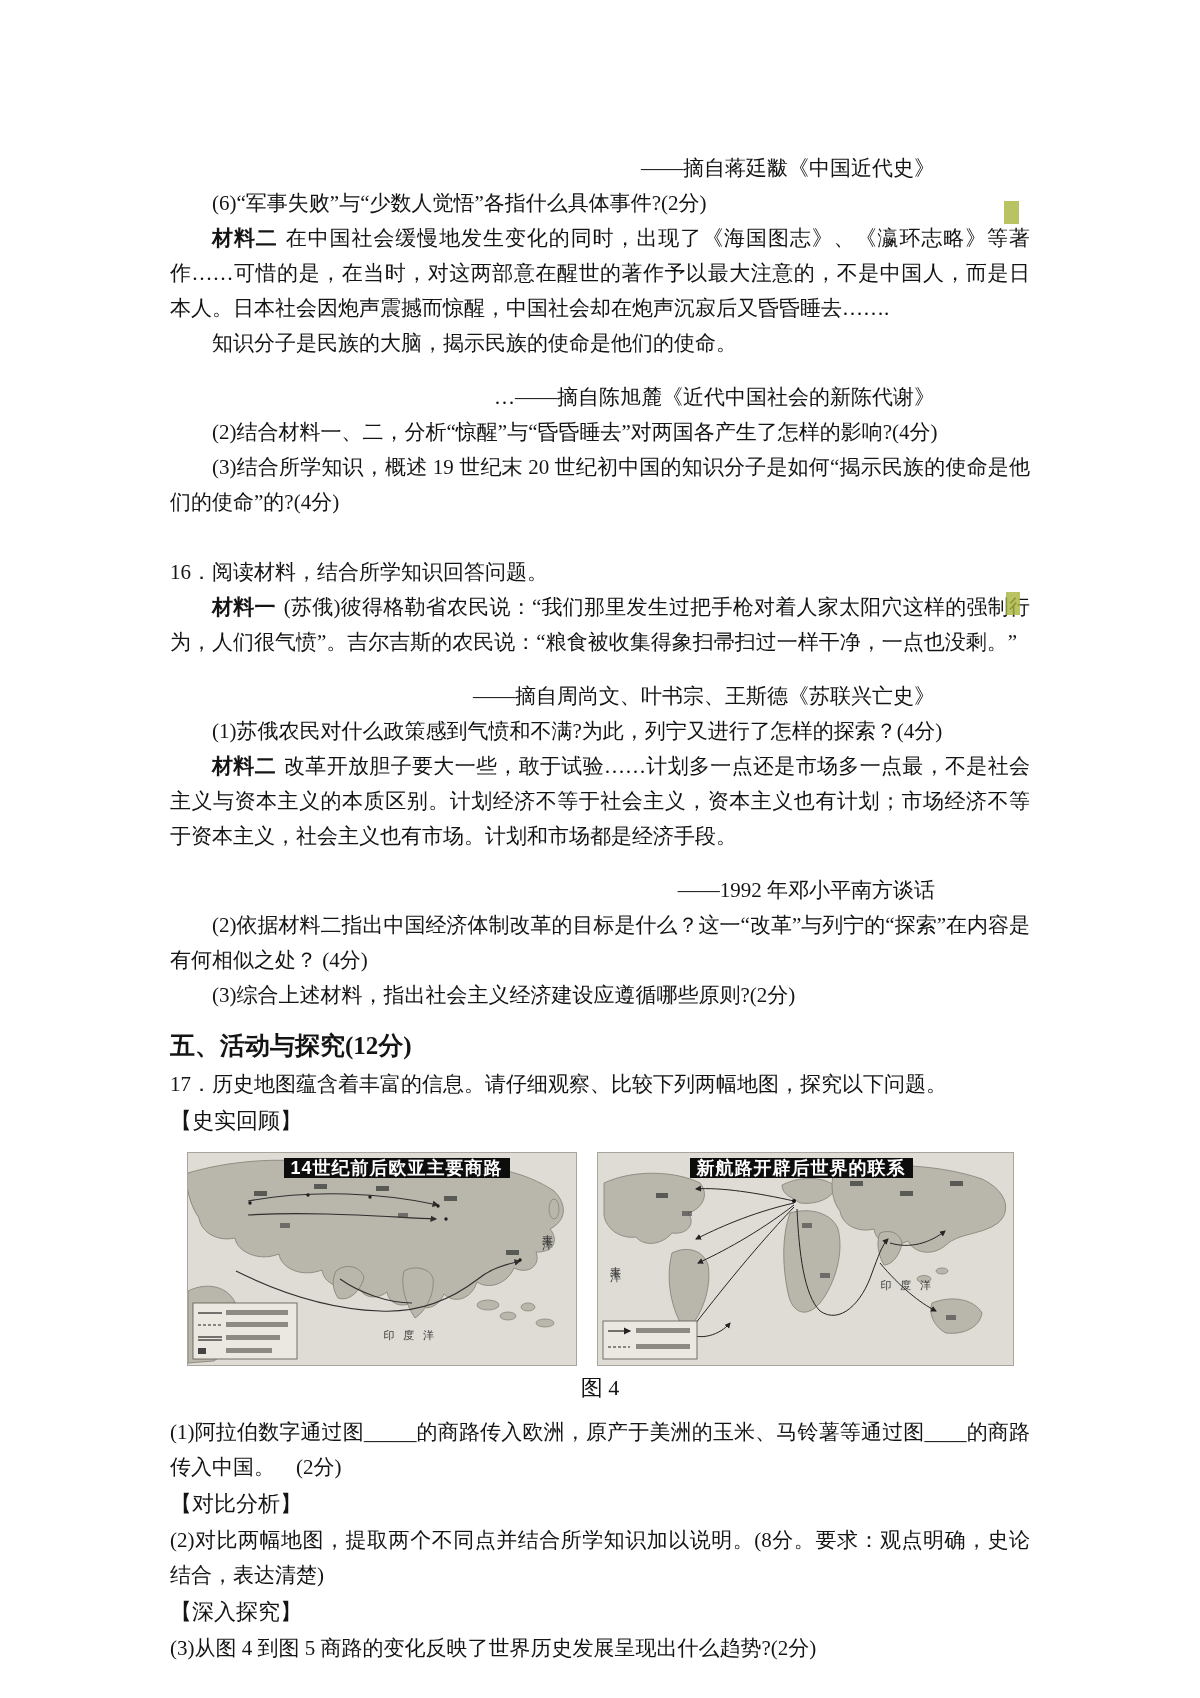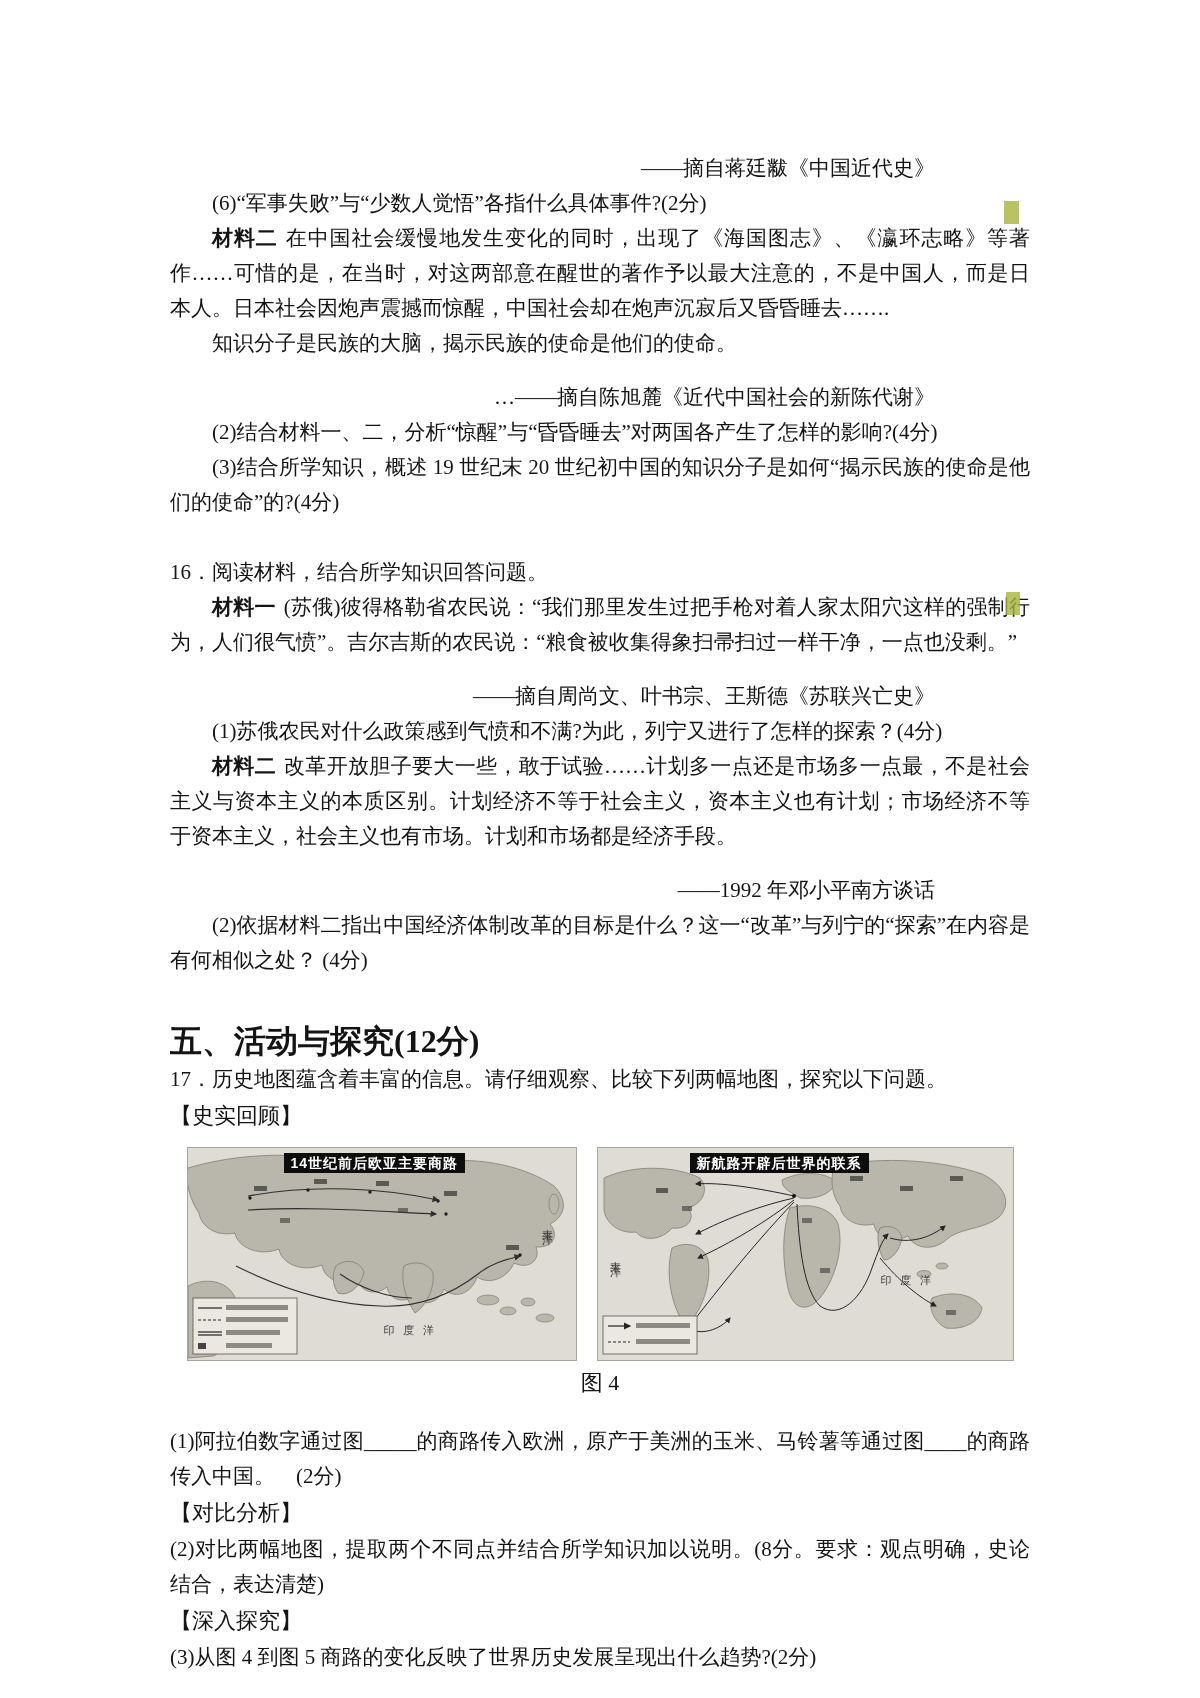--- a/index.html
+++ b/index.html
@@ -14,42 +14,42 @@
     font-size:21px;
     line-height:35px;
     padding:132px 170px 60px 170px;
   }
   p{margin:0;}
   .para{text-align:justify;}
   .indent{text-indent:2em;}
   .attribution{text-align:right;padding-right:95px;margin-top:19px;}
   .mat-label{font-weight:bold;margin-right:8px;}
   .gap{height:35px;}
-  .section-heading{font-weight:bold;font-size:32px;line-height:42px;margin-top:42px;}
+  .section-heading{font-weight:bold;font-size:25px;line-height:42px;margin-top:12px;}
   .bracket-heading{font-weight:normal;font-size:22px;line-height:38px;}
   .maps-row{display:flex;justify-content:center;gap:20px;margin:12px 0 4px 0;}
   .map{position:relative;height:212px;border:1px solid #a8a59c;background:#dedcd5;overflow:hidden;}
   .map.map4{width:388px;}
   .map.map5{width:415px;}
   .map svg{position:absolute;left:0;top:0;}
   .map-title{
     position:absolute;background:#0d0d0d;color:#ffffff;
-    font-size:14px;font-weight:bold;letter-spacing:1px;
+    font-size:18px;font-weight:bold;letter-spacing:1px;
     padding:2px 7px;line-height:16px;white-space:nowrap;
     font-family:"Liberation Sans","DejaVu Sans",sans-serif;
   }
   .map4 .map-title{top:5px;left:96px;}
   .map5 .map-title{top:5px;left:92px;}
   .ocean{position:absolute;font-size:11px;color:#3d3d3d;letter-spacing:3px;line-height:12px;}
   .vertical{writing-mode:vertical-rl;}
   .map4 .ocean-1{left:354px;top:72px;}
   .map4 .ocean-2{left:196px;top:176px;}
   .map5 .ocean-1{left:12px;top:104px;}
   .map5 .ocean-2{left:283px;top:126px;}
-  .captions-row{display:flex;justify-content:center;margin-bottom:24px;}
+  .captions-row{display:flex;justify-content:center;margin-bottom:10px;}
   .caption{text-align:center;font-size:22px;}
   .caption.c4{width:388px;}
   .caption.c5{width:415px;}
   .hl{position:absolute;background:#a9b43c;opacity:0.8;}
   .hl1{left:1004px;top:201px;width:15px;height:23px;}
   .hl2{left:1006px;top:592px;width:14px;height:23px;}
 </style>
 </head>
 <body>
 
@@ -76,20 +76,21 @@
 
   <p class="attribution">——摘自周尚文、叶书宗、王斯德《苏联兴亡史》</p>
 
   <p class="para indent">(1)苏俄农民对什么政策感到气愤和不满?为此，列宁又进行了怎样的探索？(4分)</p>
 
   <p class="para indent"><span class="mat-label">材料二</span><span>改革开放胆子要大一些，敢于试验……计划多一点还是市场多一点最，不是社会主义与资本主义的本质区别。计划经济不等于社会主义，资本主义也有计划；市场经济不等于资本主义，社会主义也有市场。计划和市场都是经济手段。</span></p>
 
   <p class="attribution">——1992 年邓小平南方谈话</p>
 
   <p class="para indent">(2)依据材料二指出中国经济体制改革的目标是什么？这一“改革”与列宁的“探索”在内容是有何相似之处？ (4分)</p>
+  <p class="para indent">(3)综合上述材料，指出社会主义经济建设应遵循哪些原则?(2分)</p>
 
   <p class="section-heading">五、活动与探究(12分)</p>
 
   <p class="para">17．历史地图蕴含着丰富的信息。请仔细观察、比较下列两幅地图，探究以下问题。</p>
 
   <p class="bracket-heading">【史实回顾】</p>
 
   <div class="maps-row">
 
     <div class="map map4">

